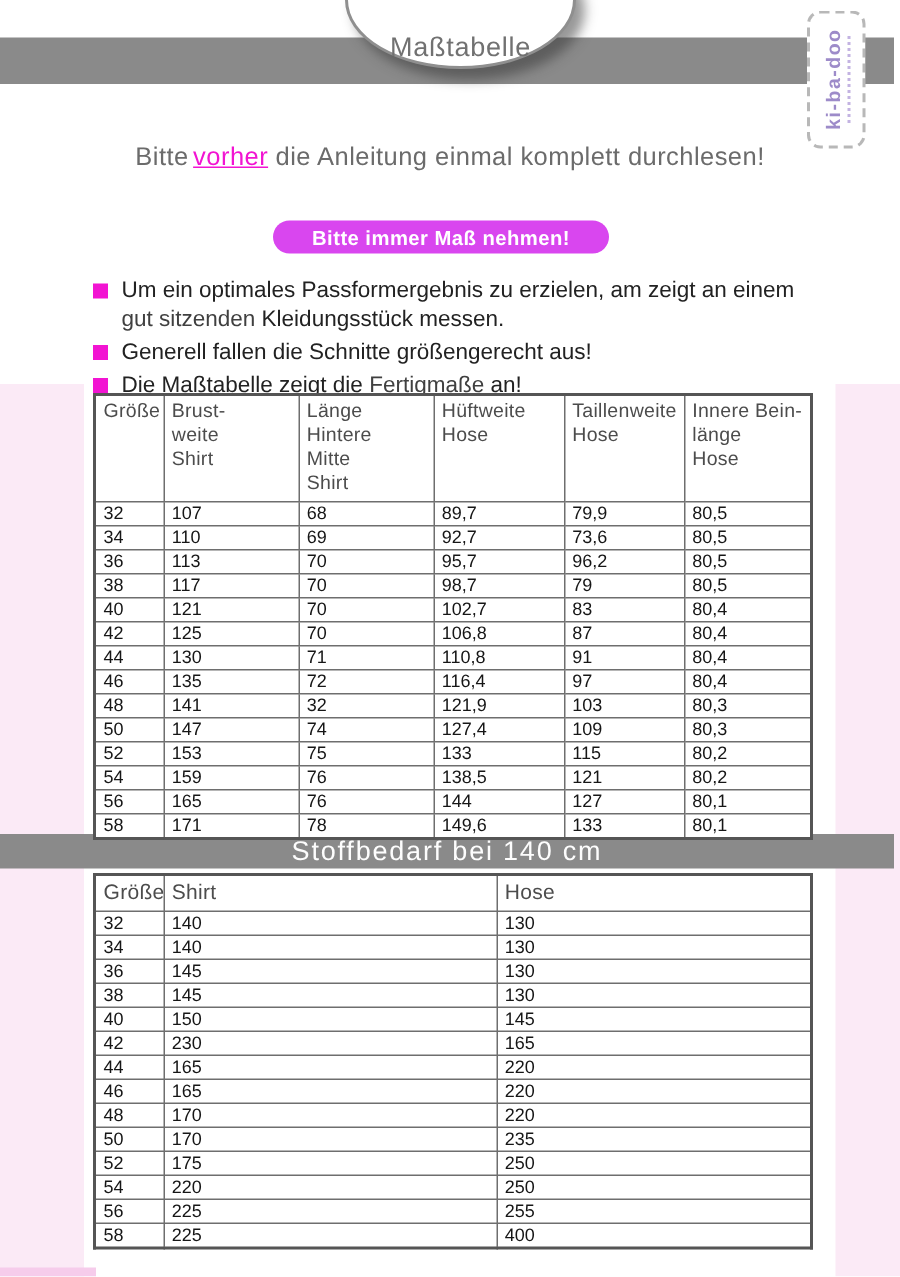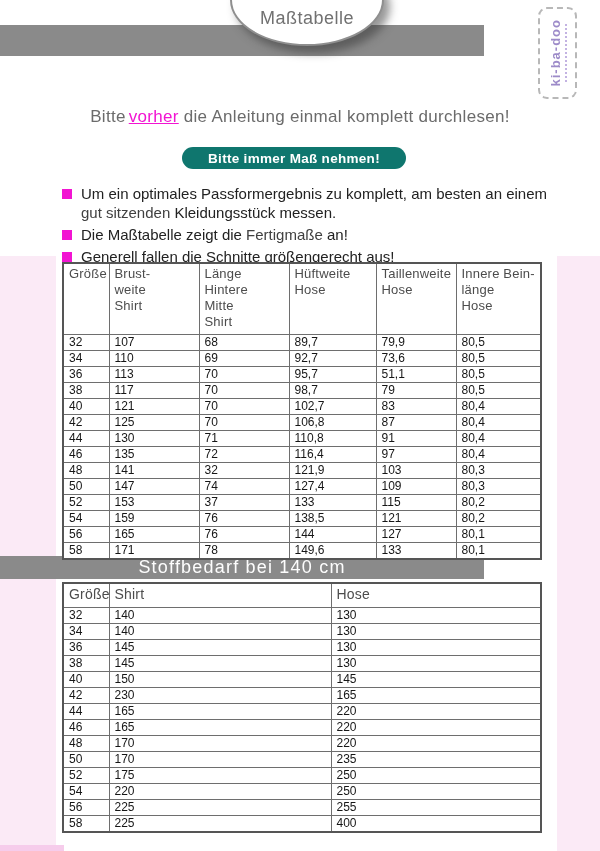--- a/index.html
+++ b/index.html
@@ -1,52 +1,52 @@
 <!DOCTYPE html>
 <html><head>
 <meta charset="utf-8">
 <style>
   html,body{margin:0;padding:0;}
   .page{
     position:relative; width:600px; height:851px; background:#ffffff;
     overflow:hidden; font-family:"Liberation Sans", sans-serif;
   }
   
-  .graybar{position:absolute; left:0; width:484px; background:#8a8a8a;}
+  .graybar{position:absolute; left:0; width:596px; background:#8a8a8a;}
   .graybar.top{top:25px; height:31px;}
   .graybar.mid{top:556px; height:23px; display:flex; align-items:center; justify-content:center; z-index:4;}
   .graybar.mid span{color:#ffffff; font-size:18px; letter-spacing:1.2px; color:#fdfdfd;}
   
   .ellipse{
     position:absolute; left:230px; top:-46px; width:150px; height:88px;
     background:#ffffff; border:2px solid #8f8f8f; border-radius:50%;
     box-shadow:6px 7px 8px rgba(50,50,50,.5);
     display:flex; align-items:flex-end; justify-content:center; z-index:2;
   }
-  .ellipse span{color:#717171; font-size:18px; letter-spacing:.5px; padding-bottom:15px;}
+  .ellipse span{color:#717171; font-size:18px; letter-spacing:.5px; padding-bottom:2px;}
   
   .brand{
     position:absolute; left:538px; top:7px; width:39px; height:92px;
     background:#ffffff; border:2px dashed #b8b8b8; border-radius:9px;
     box-sizing:border-box; z-index:3;
     display:flex; flex-direction:row; align-items:center; justify-content:center; gap:2px;
   }
   .brand-main{
     writing-mode:vertical-rl; transform:rotate(180deg);
     color:#9d8bc9; font-size:13px; font-weight:bold; letter-spacing:1px;
   }
   .brand-dots{height:58px; width:0; border-left:2px dotted #c3b3e2;}
   
   .intro{position:absolute; left:0; top:95px; width:600px; text-align:center;
-    color:#6b6b6b; font-size:17px; letter-spacing:.3px;margin-top:12px;}
+    color:#6b6b6b; font-size:17px; letter-spacing:.3px;}
   .intro .link{color:#f214d2; text-decoration:underline; margin:0 5px 0 3px; cursor:pointer;}
   
   .cta{
     position:absolute; left:182px; top:147px; width:224px; height:22px;
-    background:#0f766e; border-radius:12px;
+    background:#d946ef; border-radius:12px;
     display:flex; align-items:center; justify-content:center; cursor:pointer;
   }
   .cta span{color:#ffffff; font-size:13.5px; font-weight:bold; letter-spacing:.3px;}
   
   .bullets{position:absolute; left:62px; top:184px; width:492px; margin:0; padding:0; list-style:none;}
   .bullets li{display:flex; margin-bottom:3px;}
   .sq{flex:0 0 auto; width:10px; height:10px; background:#f214d2; margin:5px 9px 0 0;}
   .btxt{font-size:15px; line-height:19px; color:#222222; white-space:pre-line;}
   .hl{color:#404040;}
   
@@ -92,30 +92,30 @@
     <span>Bitte</span><a class="link">vorher</a><span>die Anleitung einmal komplett durchlesen!</span>
   </div>
 
   <div class="cta">
     <span>Bitte immer Maß nehmen!</span>
   </div>
 
   <ul class="bullets">
     <li>
       <span class="sq"></span>
-      <span class="btxt"><span>Um ein optimales Passformergebnis zu komplett, am besten an einem
+      <span class="btxt"><span>Um ein optimales Passformergebnis zu erzielen, am zeigt an einem
 </span><span class="hl">gut sitzenden</span><span> Kleidungsstück messen.</span></span>
     </li>
     <li>
       <span class="sq"></span>
-      <span class="btxt"><span>Die Maßtabelle zeigt die </span><span class="hl">Fertigmaße</span><span> an!</span></span>
+      <span class="btxt"><span>Generell fallen die Schnitte größengerecht aus!</span><span class="hl"></span><span></span></span>
     </li>
     <li>
       <span class="sq"></span>
-      <span class="btxt"><span>Generell fallen die Schnitte größengerecht aus!</span><span class="hl"></span><span></span></span>
+      <span class="btxt"><span>Die Maßtabelle zeigt die </span><span class="hl">Fertigmaße</span><span> an!</span></span>
     </li>
   </ul>
 
   <table class="t1">
     <colgroup>
       <col style="width:46px">
         <col style="width:90px">
         <col style="width:90px">
       <col style="width:87px">
         <col style="width:80px">
@@ -155,21 +155,21 @@
           <td>69</td>
           <td>92,7</td>
           <td>73,6</td>
           <td>80,5</td>
         </tr>
         <tr>
           <td>36</td>
           <td>113</td>
           <td>70</td>
           <td>95,7</td>
-          <td>51,1</td>
+          <td>96,2</td>
           <td>80,5</td>
         </tr>
         <tr>
           <td>38</td>
           <td>117</td>
           <td>70</td>
           <td>98,7</td>
           <td>79</td>
           <td>80,5</td>
         </tr>
@@ -217,21 +217,21 @@
           <td>50</td>
           <td>147</td>
           <td>74</td>
           <td>127,4</td>
           <td>109</td>
           <td>80,3</td>
         </tr>
         <tr>
           <td>52</td>
           <td>153</td>
-          <td>37</td>
+          <td>75</td>
           <td>133</td>
           <td>115</td>
           <td>80,2</td>
         </tr>
         <tr>
           <td>54</td>
           <td>159</td>
           <td>76</td>
           <td>138,5</td>
           <td>121</td>

